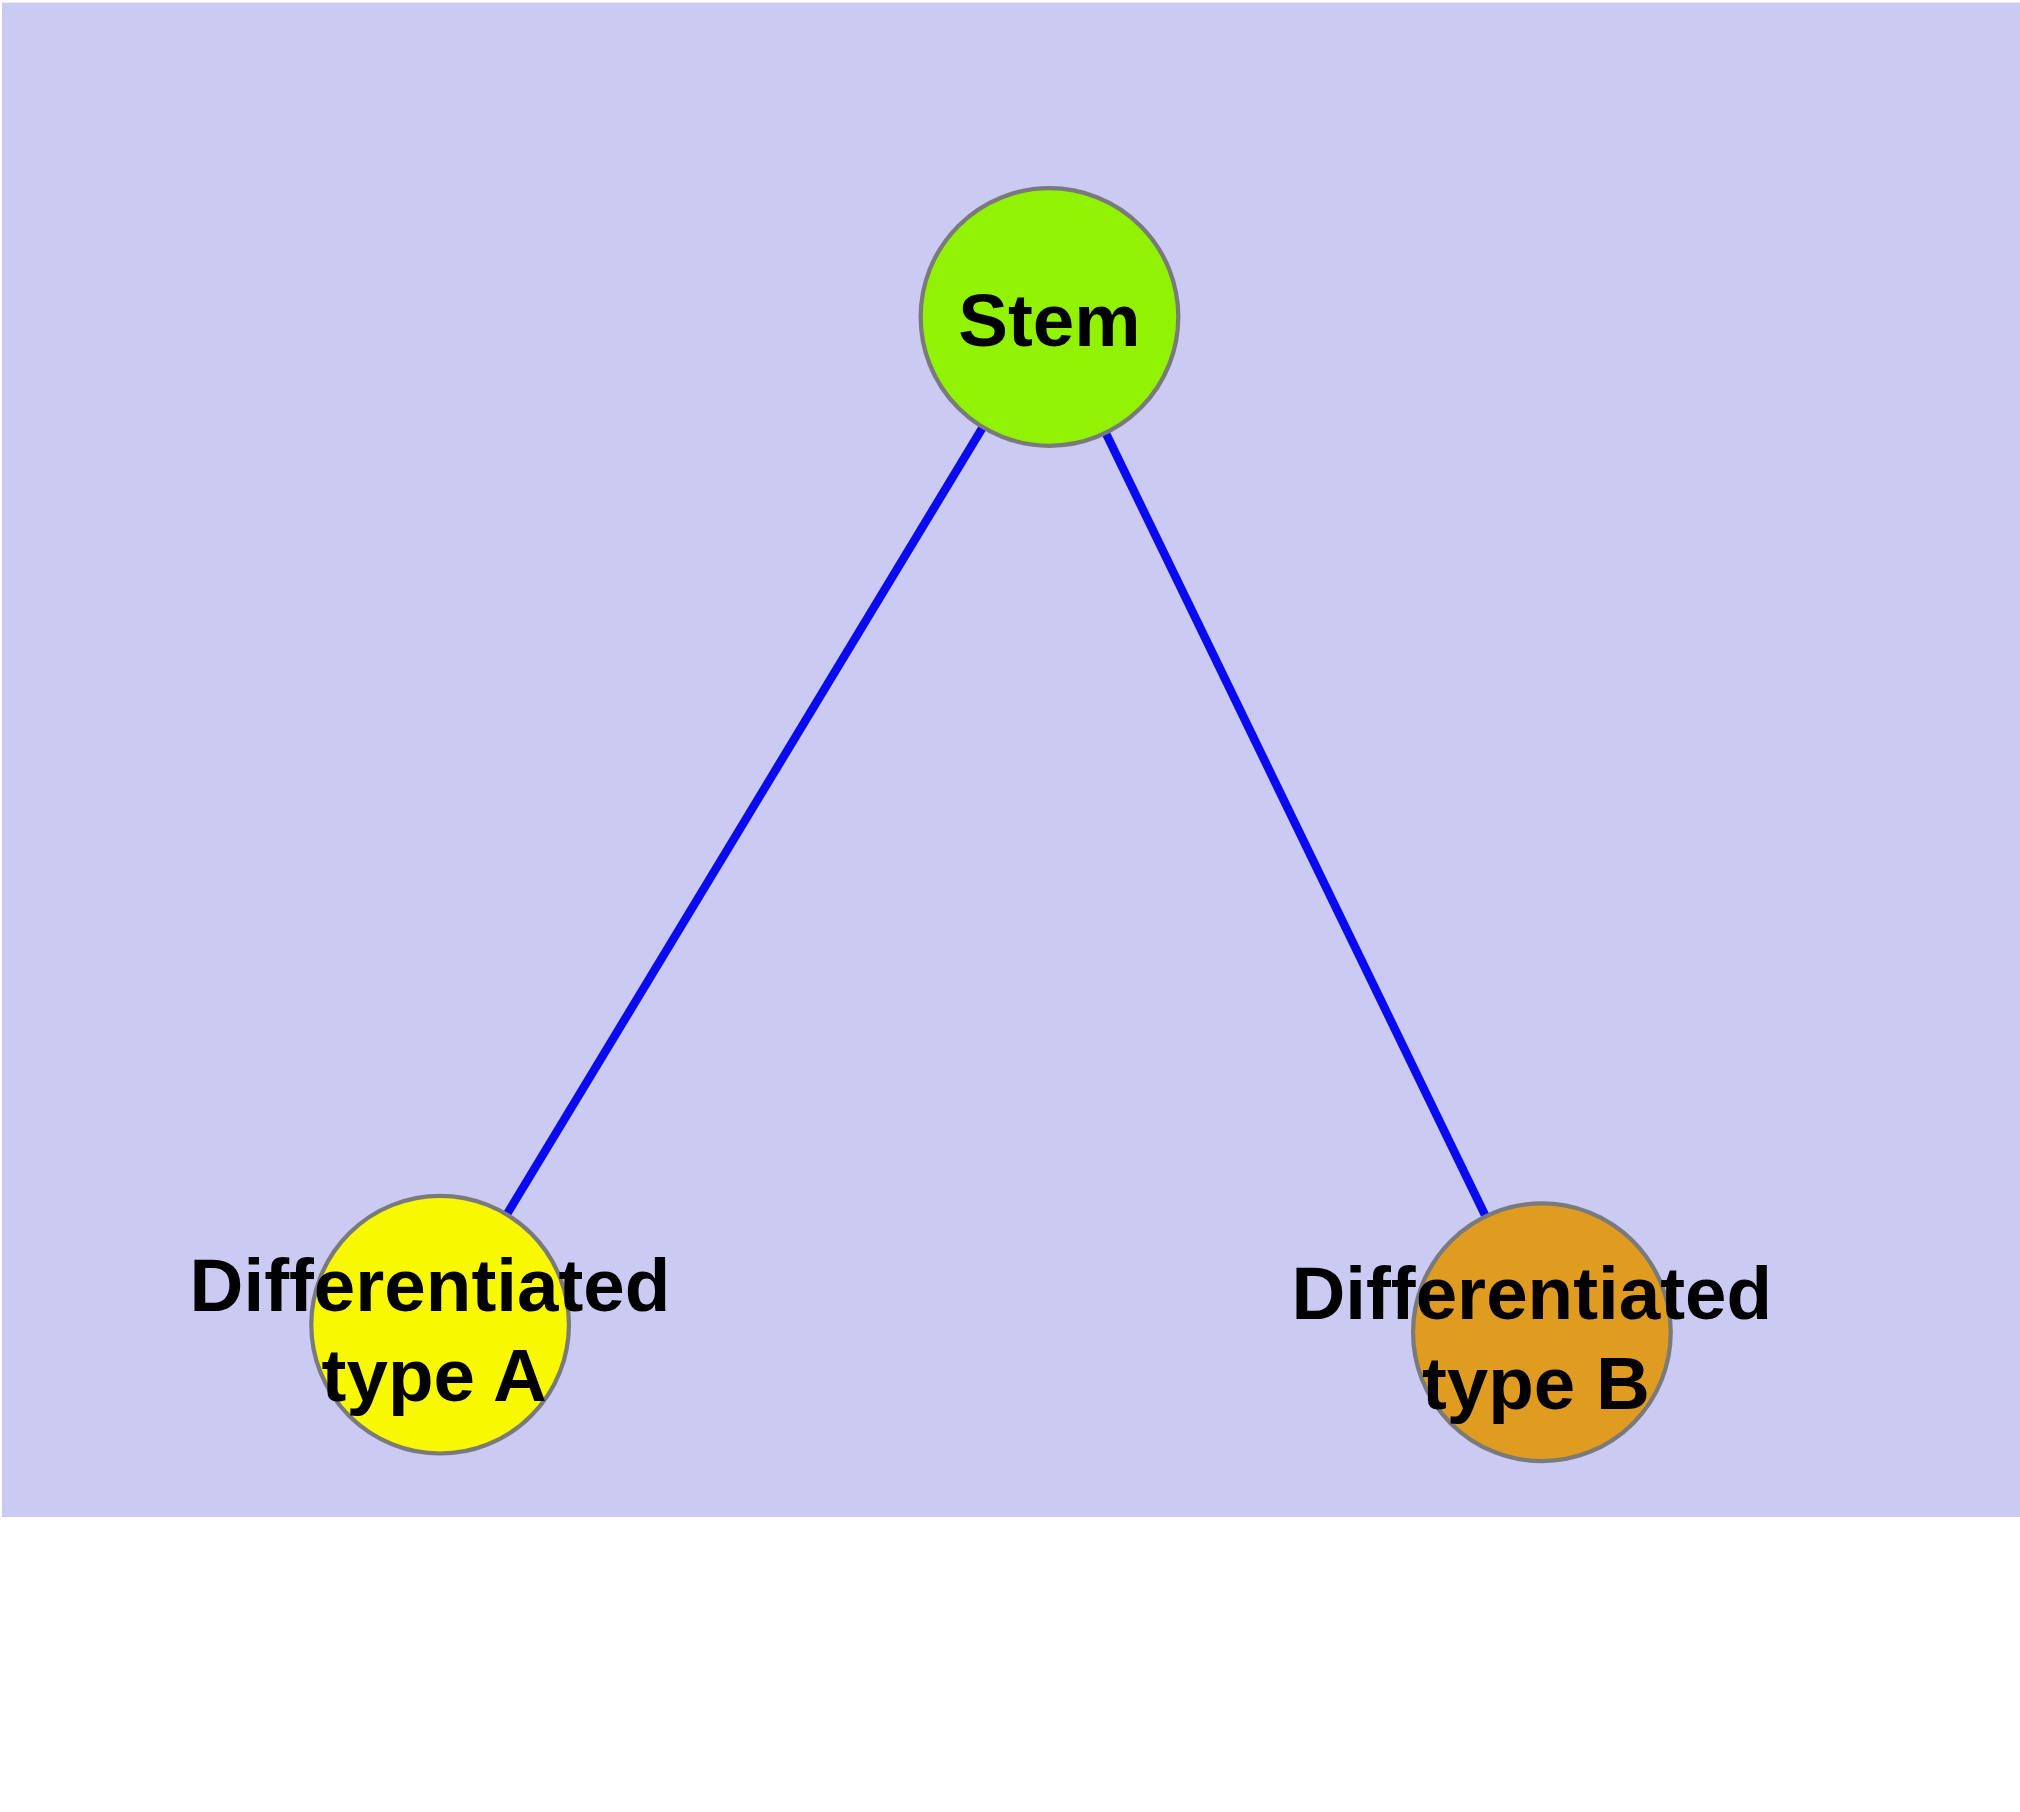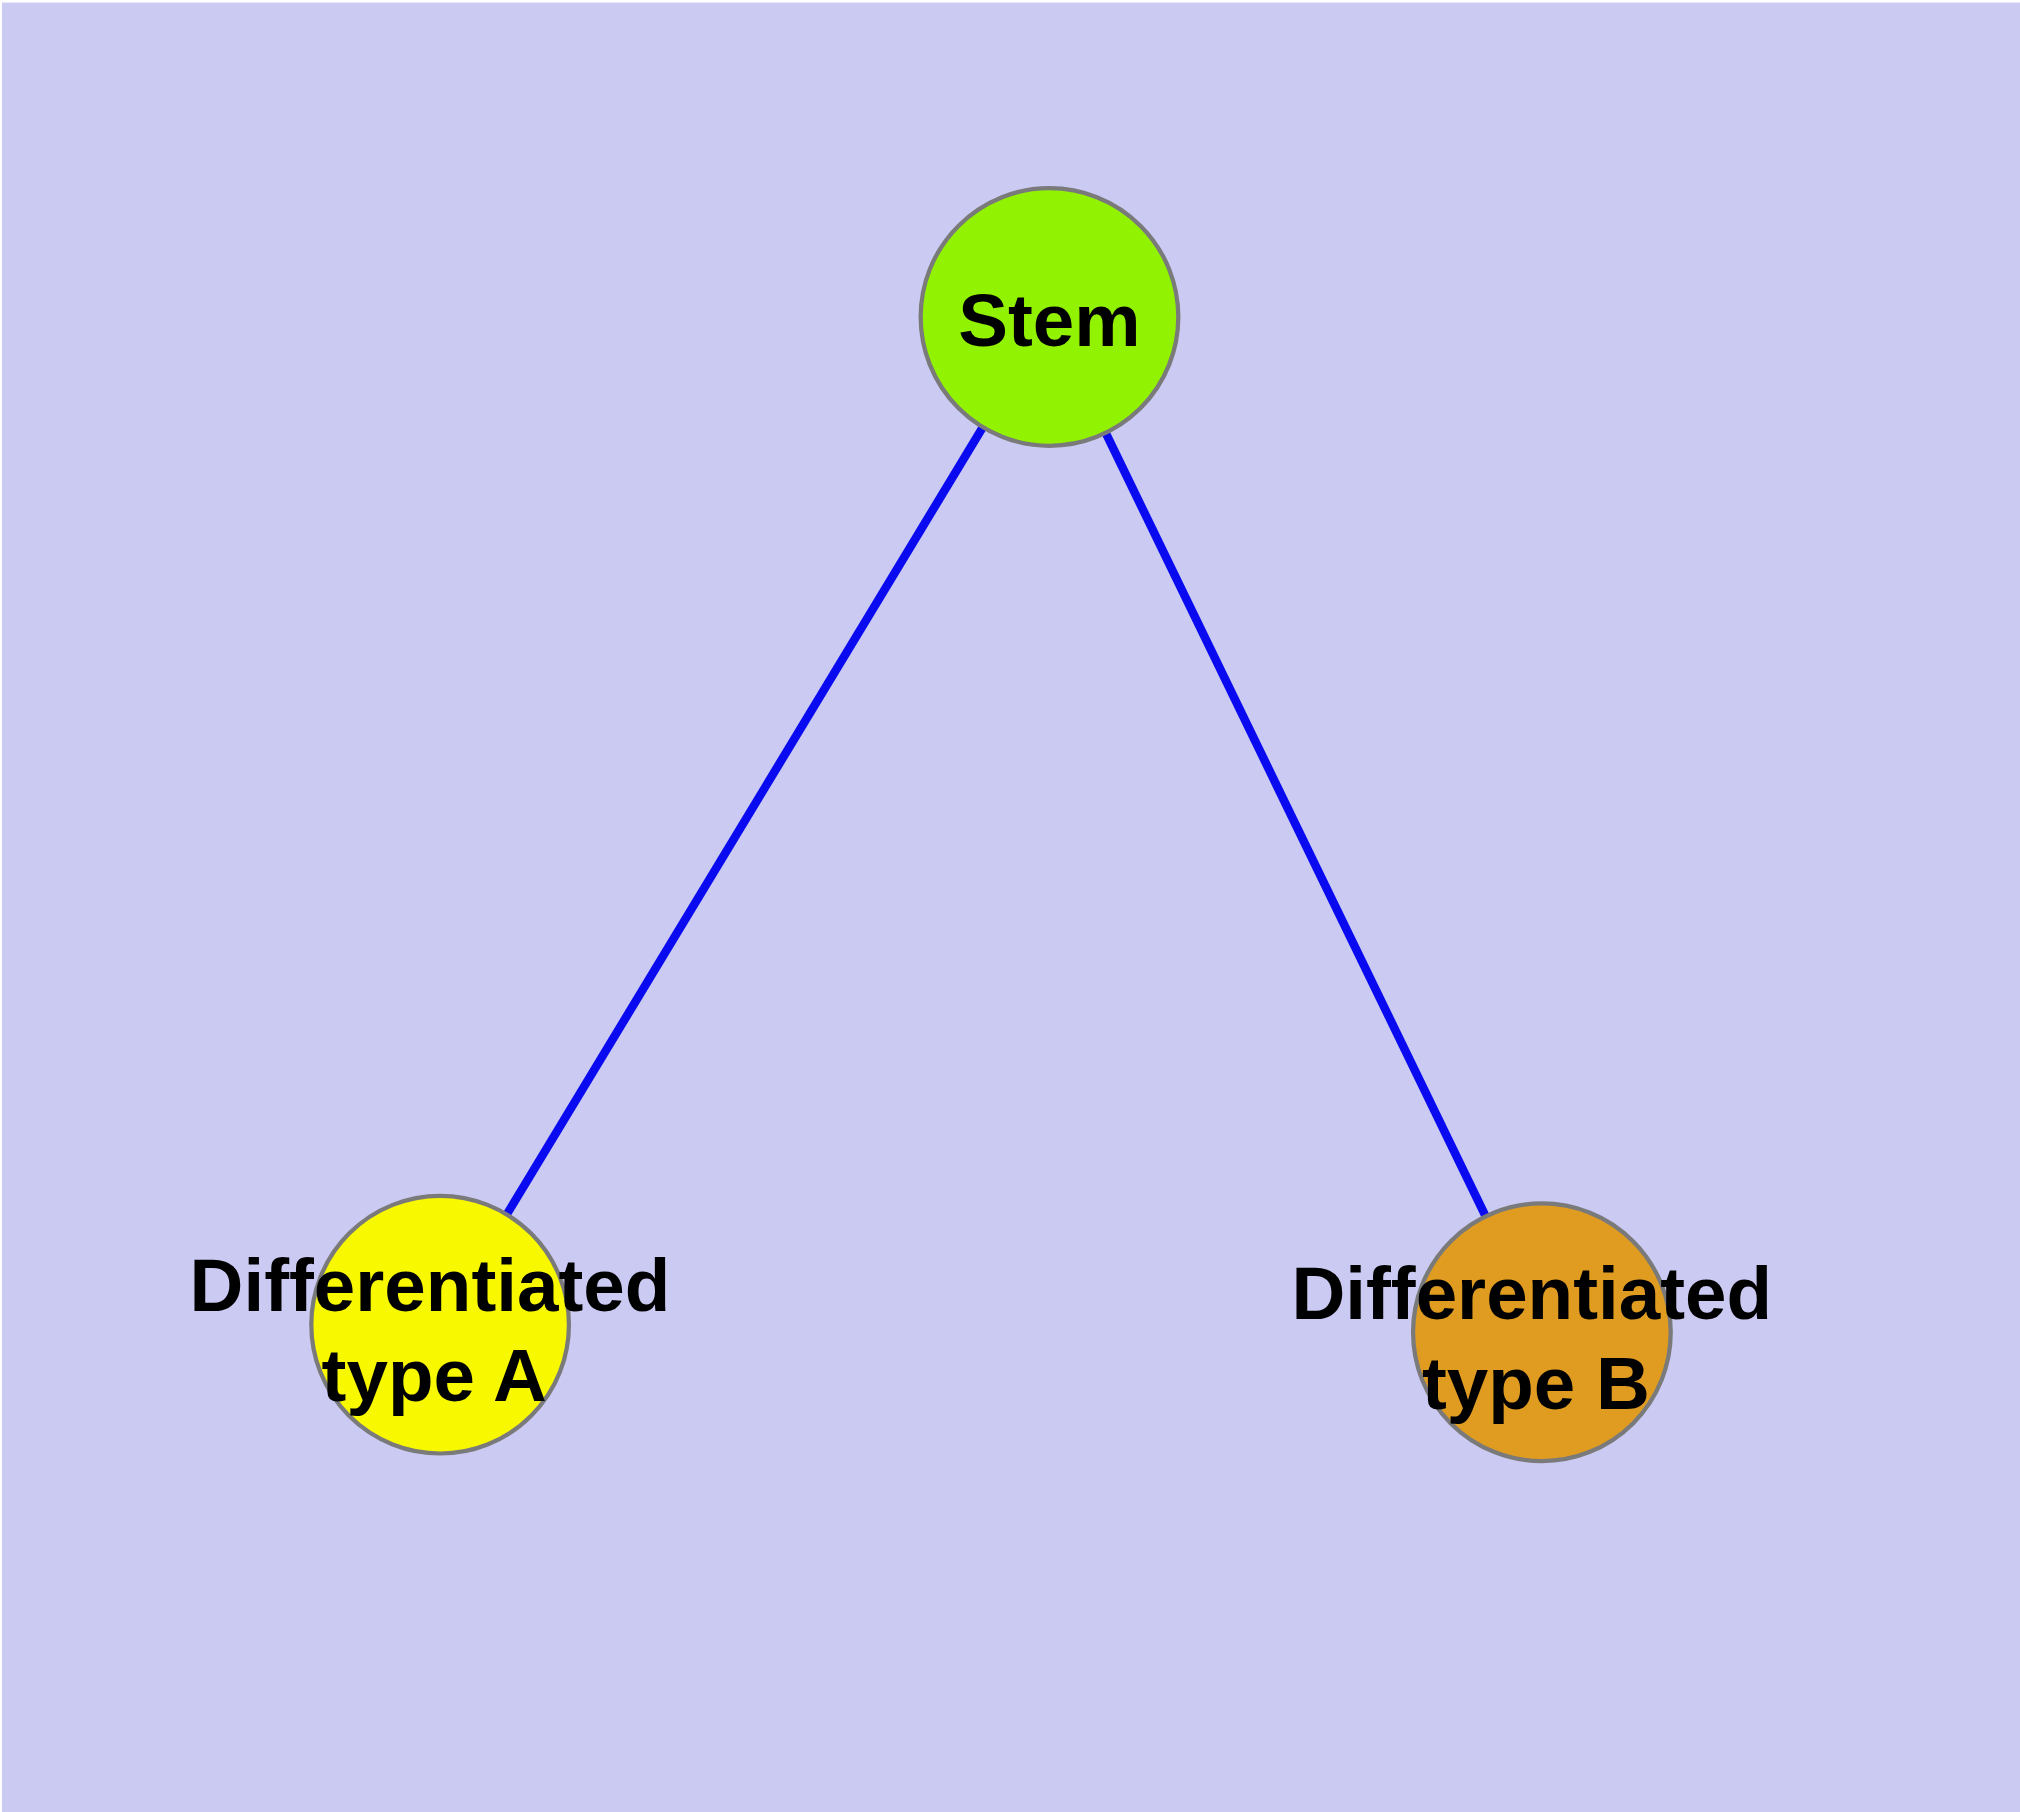--- a/index.html
+++ b/index.html
@@ -3,21 +3,21 @@
 <meta charset="utf-8">
 <style>
   html, body {
     margin: 0;
     padding: 0;
     background: #ffffff;
   }
   .canvas {
     position: relative;
     width: 2021px;
-    height: 1812px;
+    height: 1517px;
     background: #ffffff;
     overflow: hidden;
     font-family: "Liberation Sans", sans-serif;
   }
   .graph-svg {
     position: absolute;
     top: 0;
     left: 0;
     display: block;
   }

